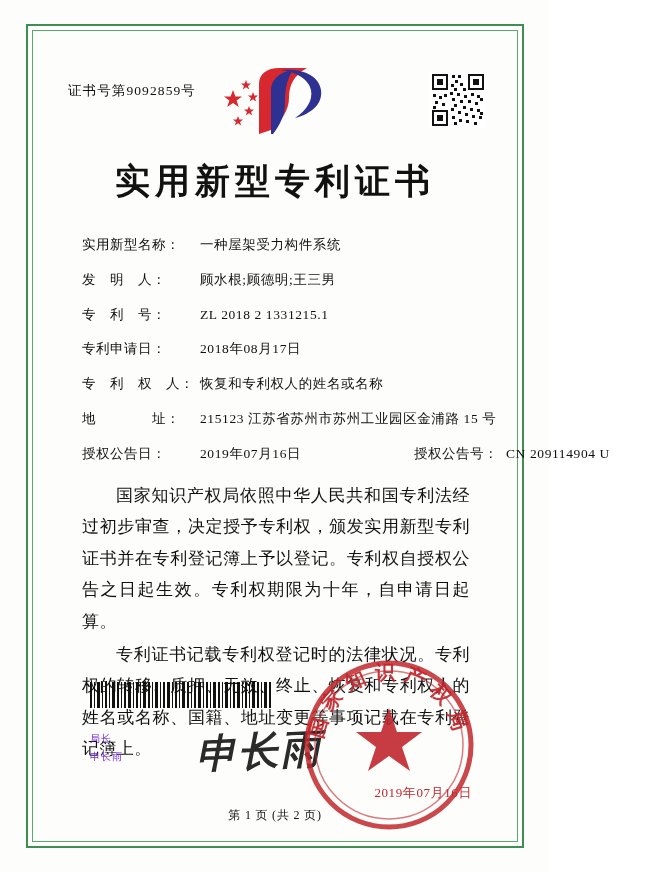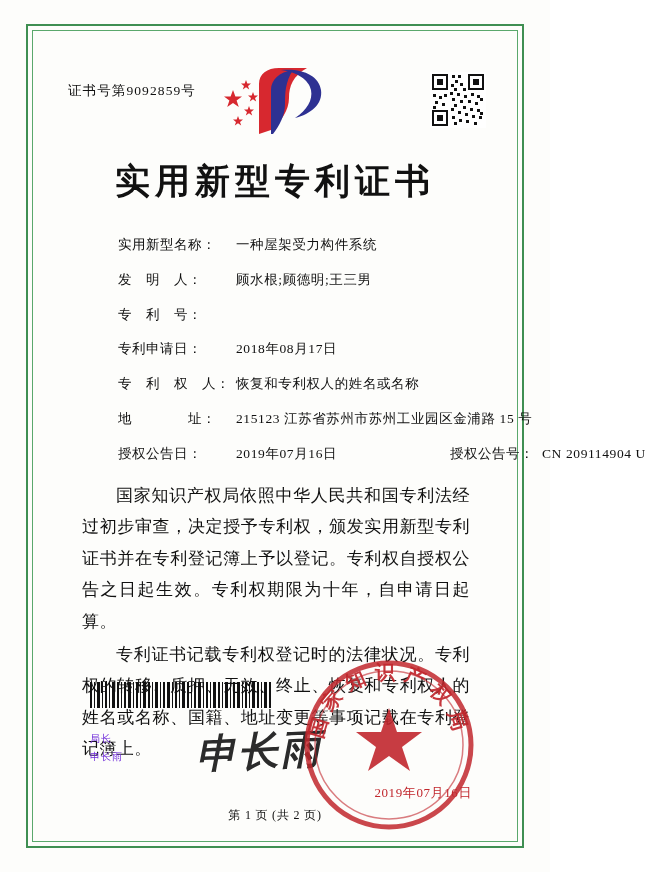--- a/index.html
+++ b/index.html
@@ -94,21 +94,20 @@
     padding-left: 36px;
     padding-right: 24px;
   }
   .field-row {
     display: flex;
     align-items: flex-end;
     margin-bottom: 14.5px;
     font-size: 13.5px;
     color: #111;
     line-height: 1.5;
-    margin-left: 36px;
   }
   .field-label {
     flex: 0 0 auto;
     white-space: nowrap;
     letter-spacing: 0.5px;
   }
   .field-label.w1 { width: 118px; }
   .field-value {
     flex: 1 1 auto;
     letter-spacing: 0.6px;
@@ -304,20 +303,21 @@
         <span class="field-value">一种屋架受力构件系统</span>
       </div>
 
       <div class="field-row">
         <span class="field-label w1">发　明　人：</span>
         <span class="field-value">顾水根;顾德明;王三男</span>
       </div>
 
       <div class="field-row">
         <span class="field-label w1">专　利　号：</span>
+        <span class="field-value">ZL 2018 2 1331215.1</span>
       </div>
 
       <div class="field-row">
         <span class="field-label w1">专利申请日：</span>
         <span class="field-value">2018年08月17日</span>
       </div>
 
       <div class="field-row">
         <span class="field-label w1">专　利　权　人：</span>
         <span class="field-value">恢复和专利权人的姓名或名称</span>

